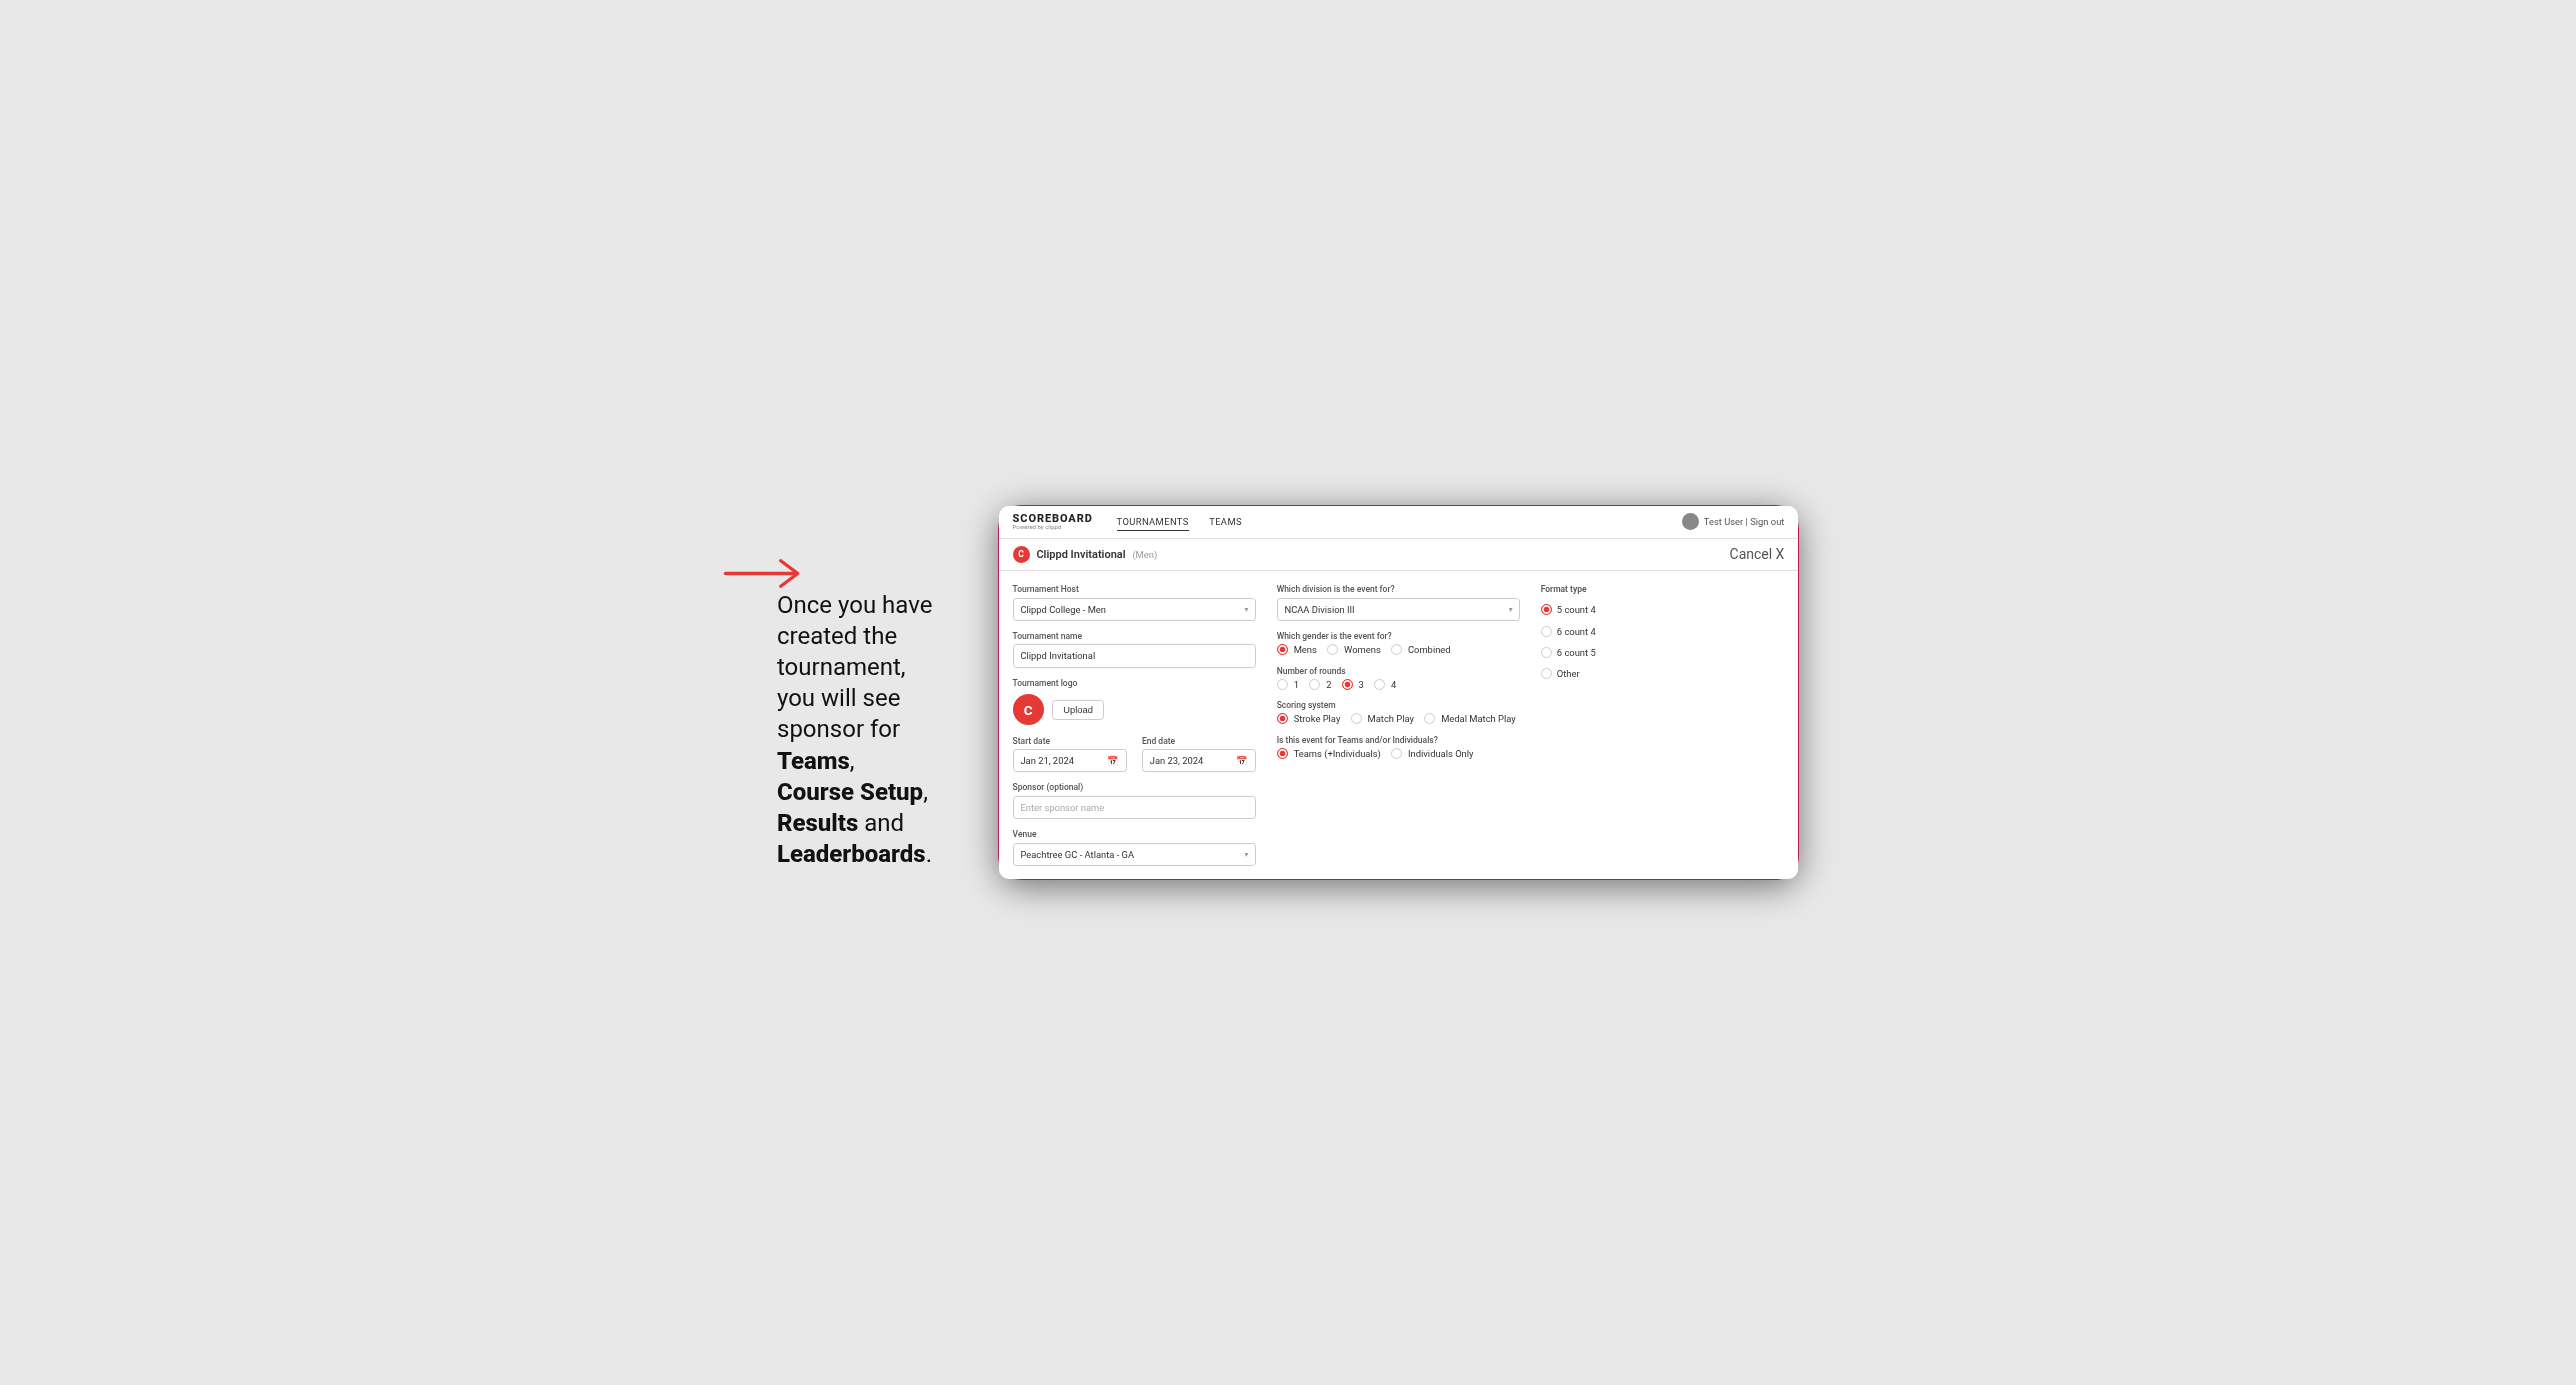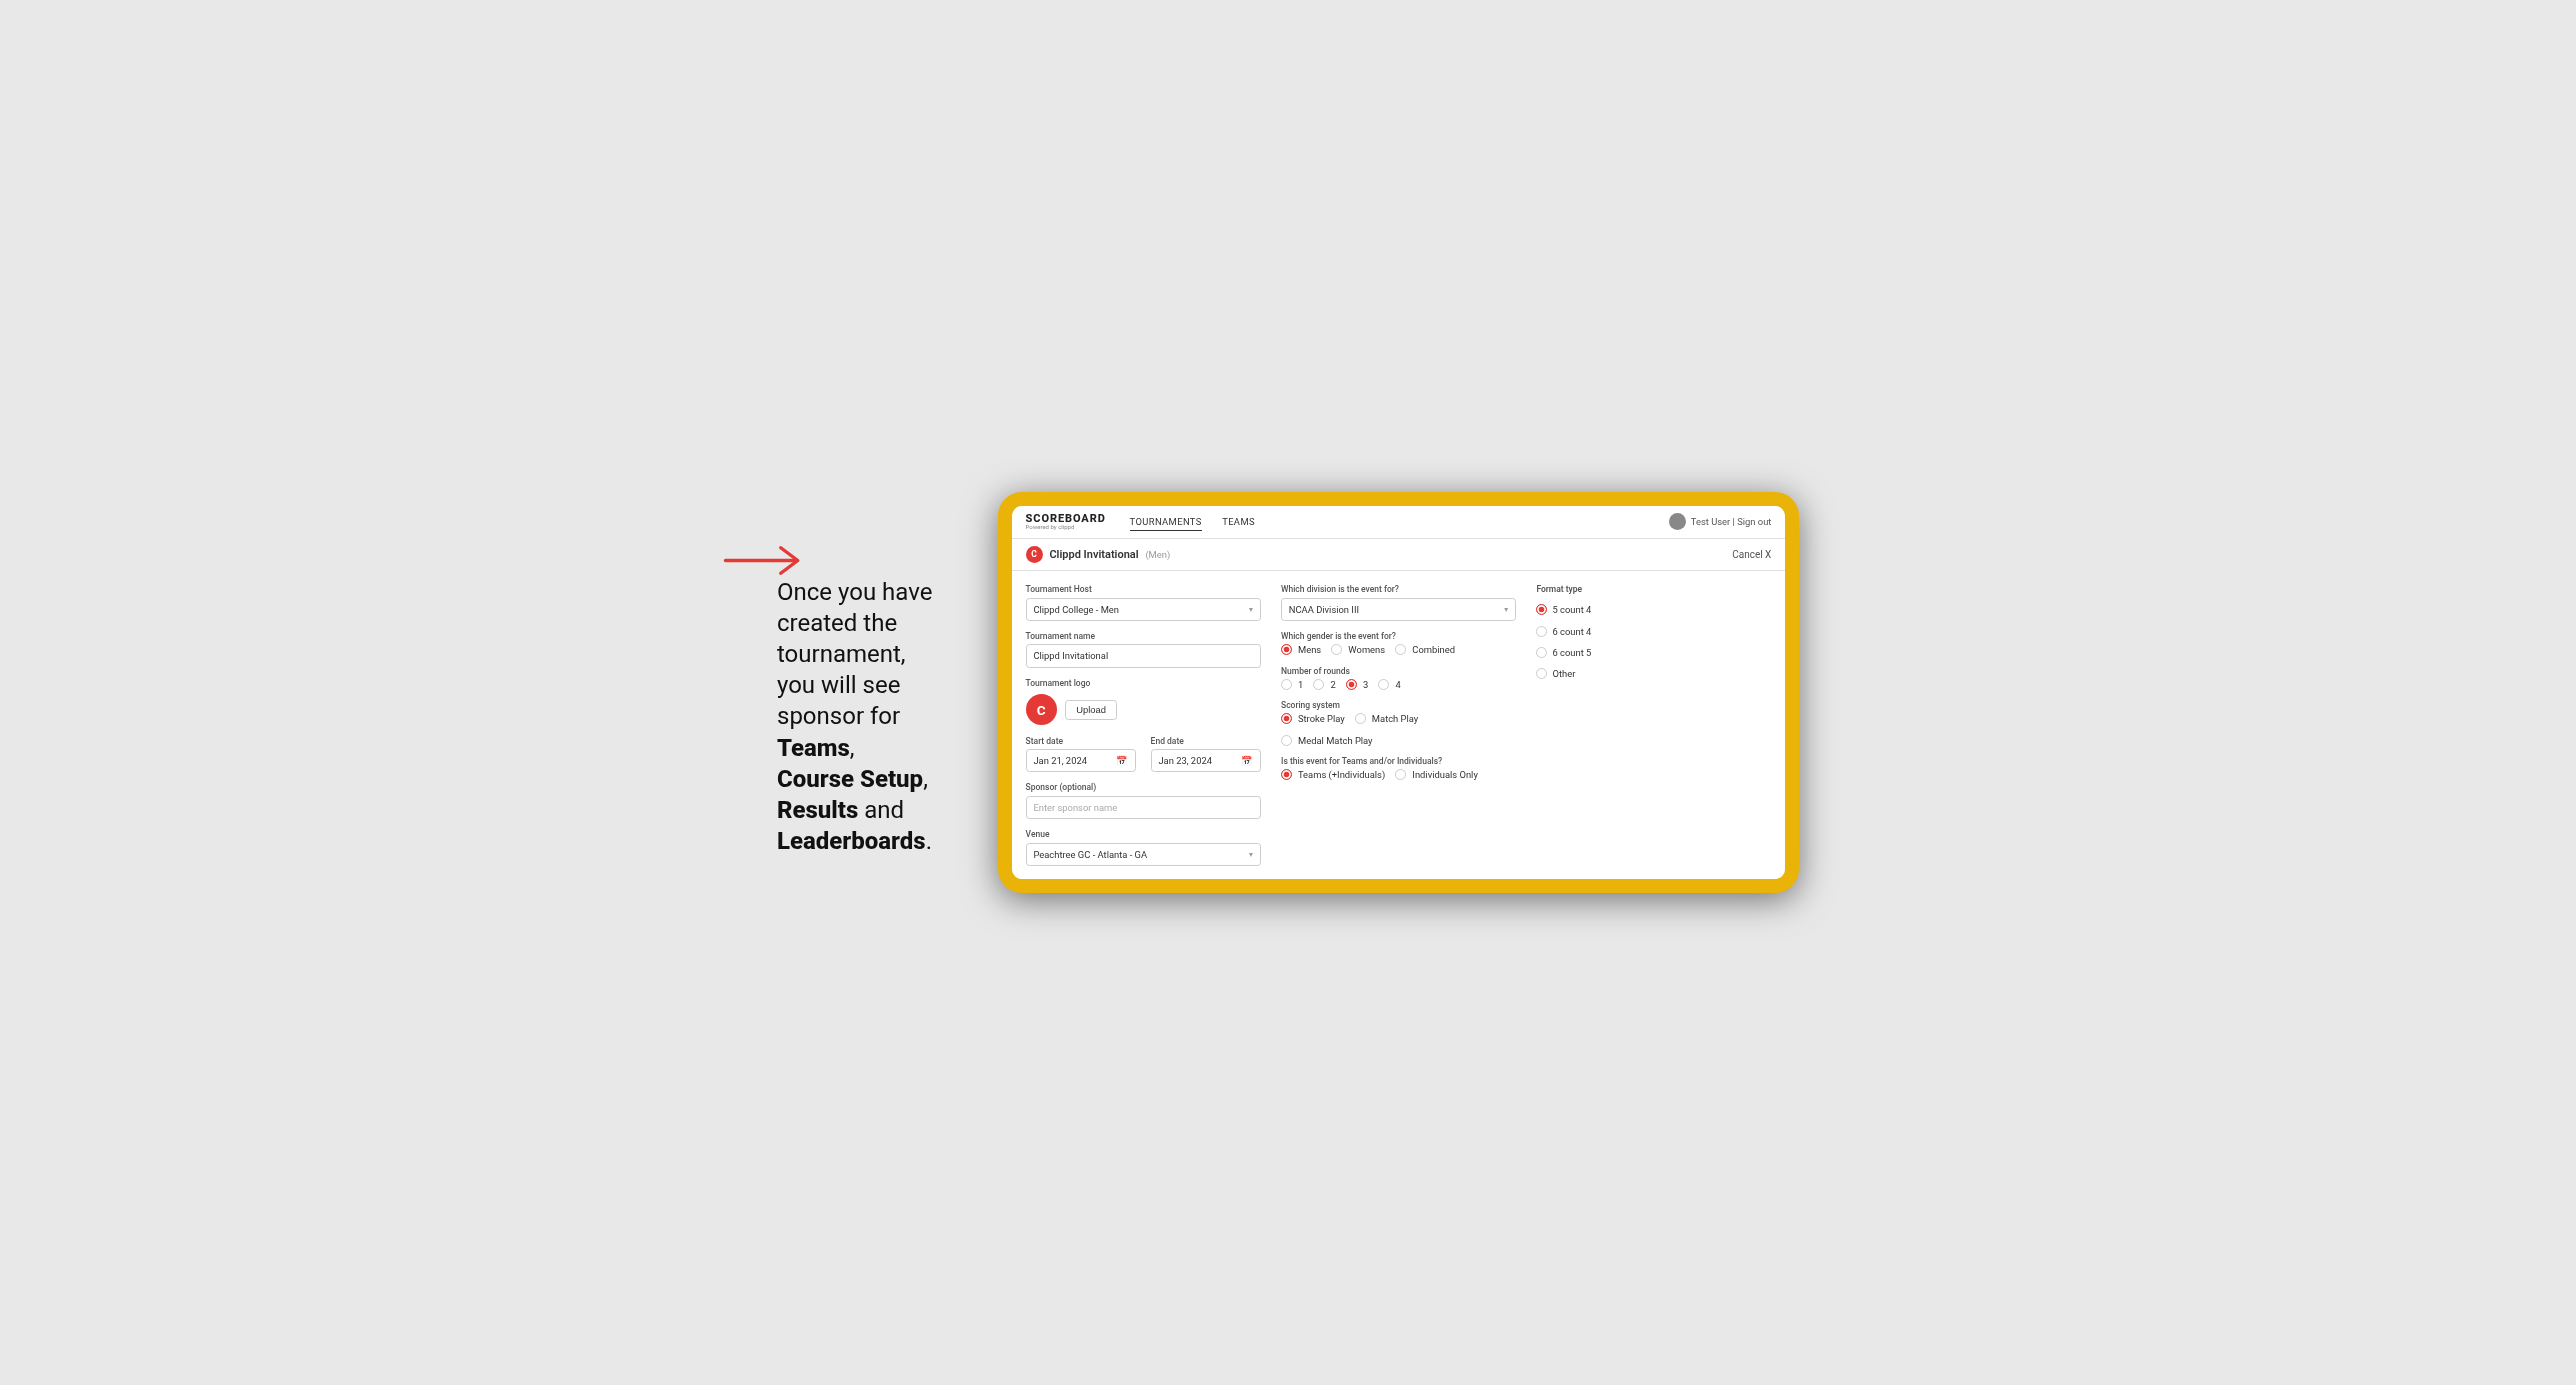--- a/index.html
+++ b/index.html
@@ -30,23 +30,23 @@
       position: relative;
       padding-top: 85px;
     }
 
     .left-text strong {
       font-weight: 800;
     }
 
     .tablet-outer {
       flex: 1;
-      background: #eab308;
+      background: #be185d;
       border-radius: 24px;
-      padding: 14px;
+      padding: 1px;
       box-shadow: 0 6.8px 34px rgba(0,0,0,0.5);
       min-width: 0;
     }
 
     .tablet-screen {
       background: #f5f5f5;
       border-radius: 10.2px;
       overflow: hidden;
     }
 
@@ -149,21 +149,21 @@
     .tournament-name {
       font-weight: 600;
     }
 
     .tournament-sub {
       color: #999;
       font-size: 9.4px;
     }
 
     .cancel-link {
-      font-size: 10px;
+      font-size: 14px;
       color: #555;
       cursor: pointer;
     }
 
     
     .tab-bar {
       background: #2c3e50;
       display: flex;
       padding: 0 13.6px;
     }

